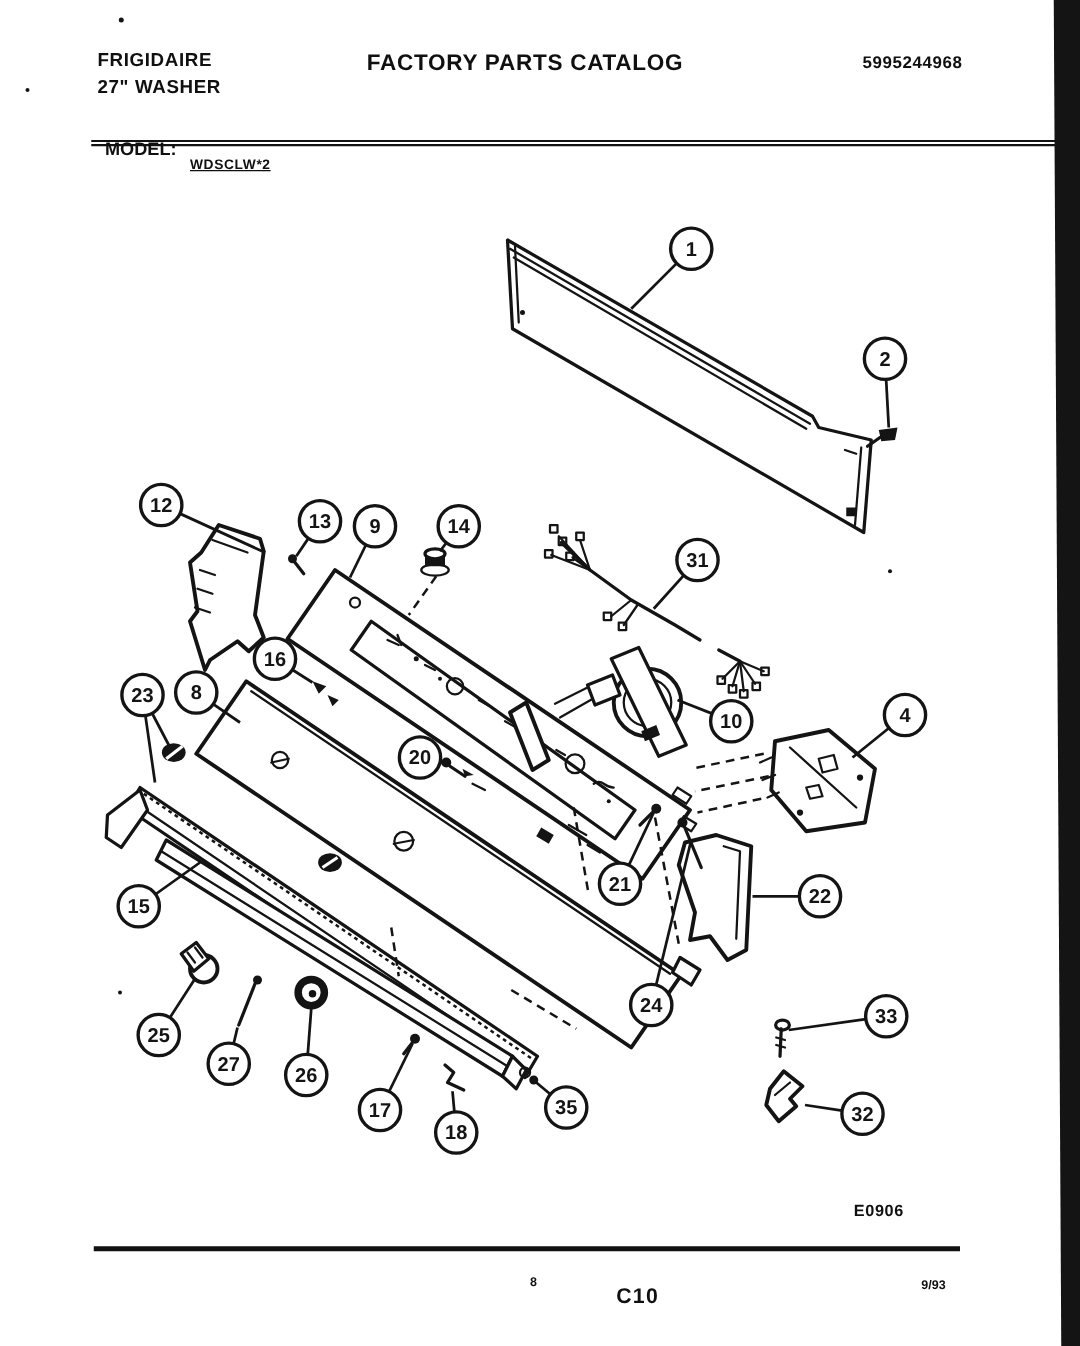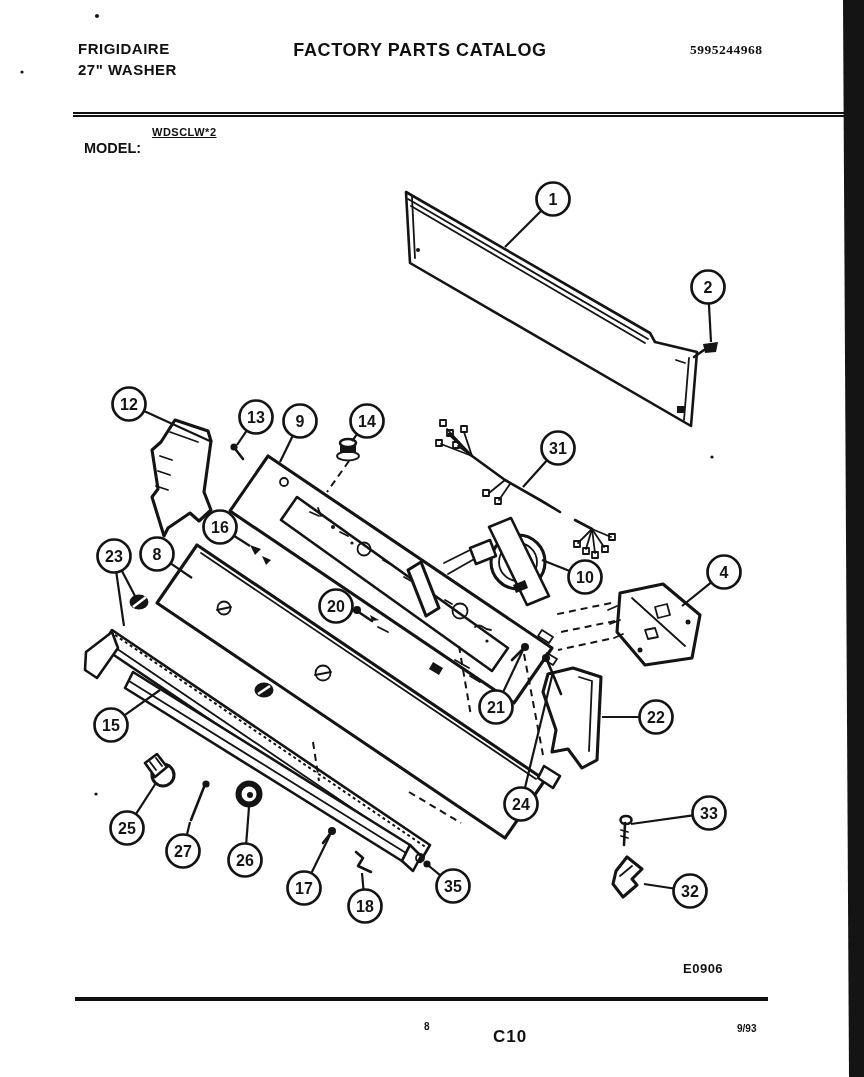--- a/index.html
+++ b/index.html
@@ -4,22 +4,22 @@
 <style>
   html,body{margin:0;padding:0;background:#e8e8e8;}
   .page{
     position:relative;width:864px;height:1077px;background:#ffffff;
     font-family:"Liberation Sans",sans-serif;color:#101010;overflow:hidden;
   }
   .t{position:absolute;font-weight:bold;white-space:nowrap;color:#101010;}
   .brand{left:78px;top:40px;font-size:15px;letter-spacing:.5px;}
   .product{left:78px;top:61px;font-size:15px;letter-spacing:.5px;}
   .title{left:0;right:24px;top:40px;text-align:center;font-size:18px;letter-spacing:.6px;}
-  .docnum{left:690px;top:42px;font-size:13.5px;letter-spacing:.5px;font-family:Liberation Serif, serif;}
-  .model-label{left:84px;top:140px;font-size:14.5px;}
+  .docnum{left:690px;top:42px;font-size:13.5px;letter-spacing:.5px;}
+  .model-label{left:84px;top:112px;font-size:14.5px;}
   .model-value{left:152px;top:126px;font-size:11px;letter-spacing:.5px;text-decoration:underline;}
   .ecode{left:683px;top:961px;font-size:13px;letter-spacing:.5px;}
   .sheetnum{left:424px;top:1021px;font-size:10px;}
   .pagecode{left:448px;top:1027px;font-size:17px;letter-spacing:1px;margin-left:45px;}
   .revdate{left:737px;top:1023px;font-size:10px;}
   .hrule{position:absolute;left:73px;top:112px;width:783px;height:5px;
     background:linear-gradient(#111 0 2px,#fff 2px 3px,#111 3px 5px);}
   .frule{position:absolute;left:75px;top:997px;width:693px;height:4px;background:#111;}
   svg{position:absolute;left:0;top:0;}
   .ln{stroke:#141414;stroke-width:2.6;fill:none;stroke-linecap:round;stroke-linejoin:round;}

